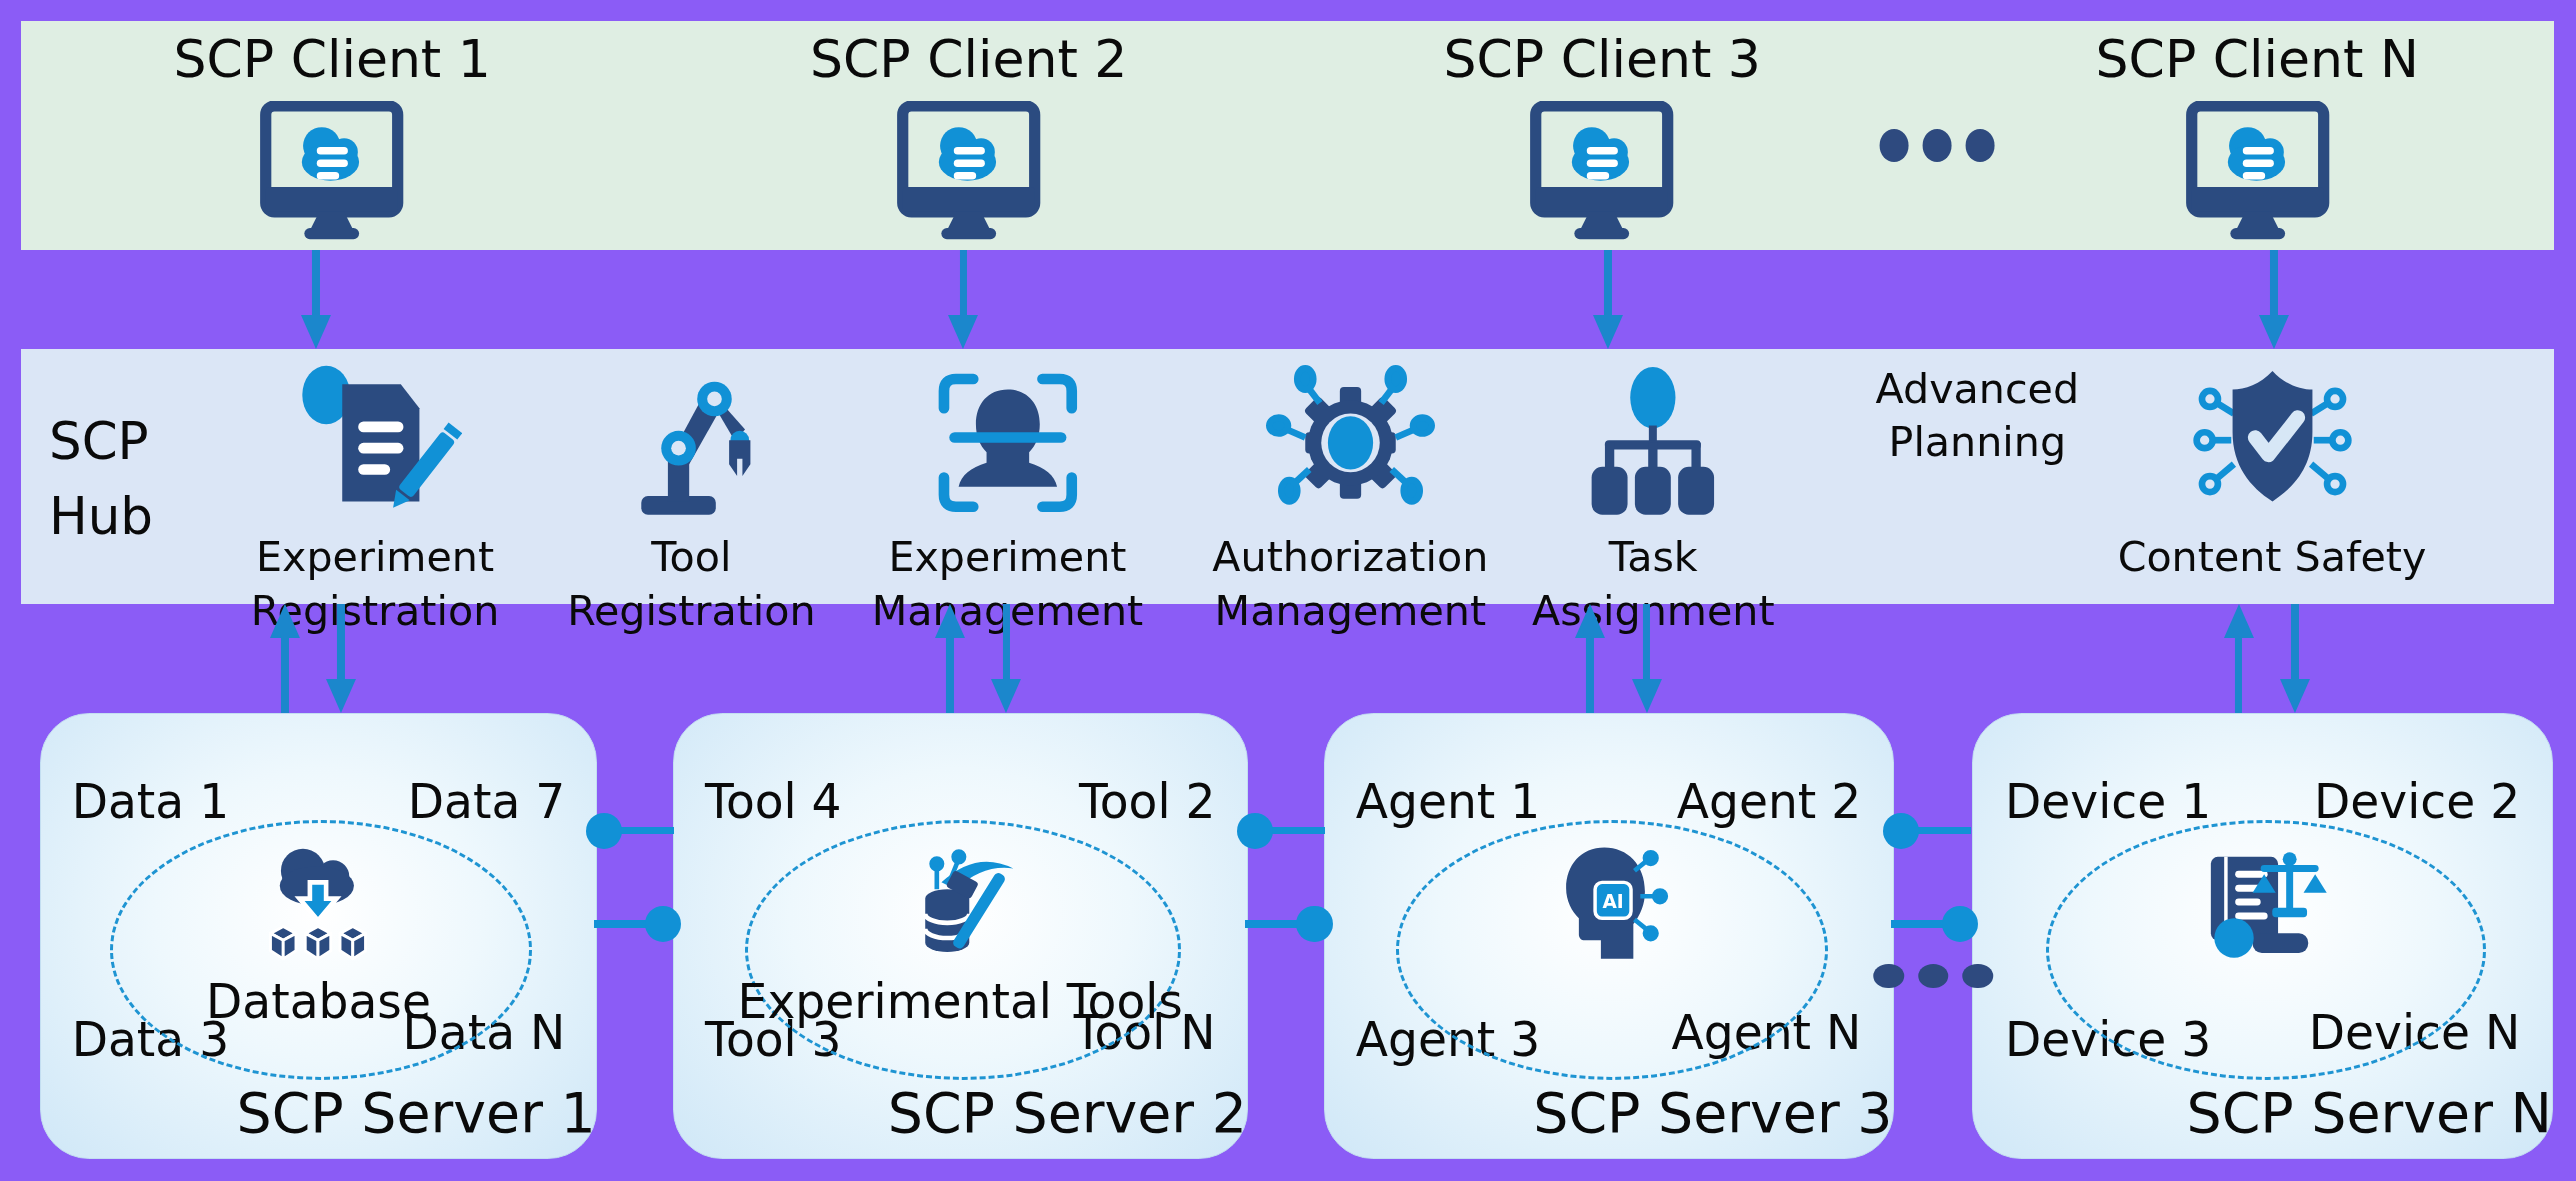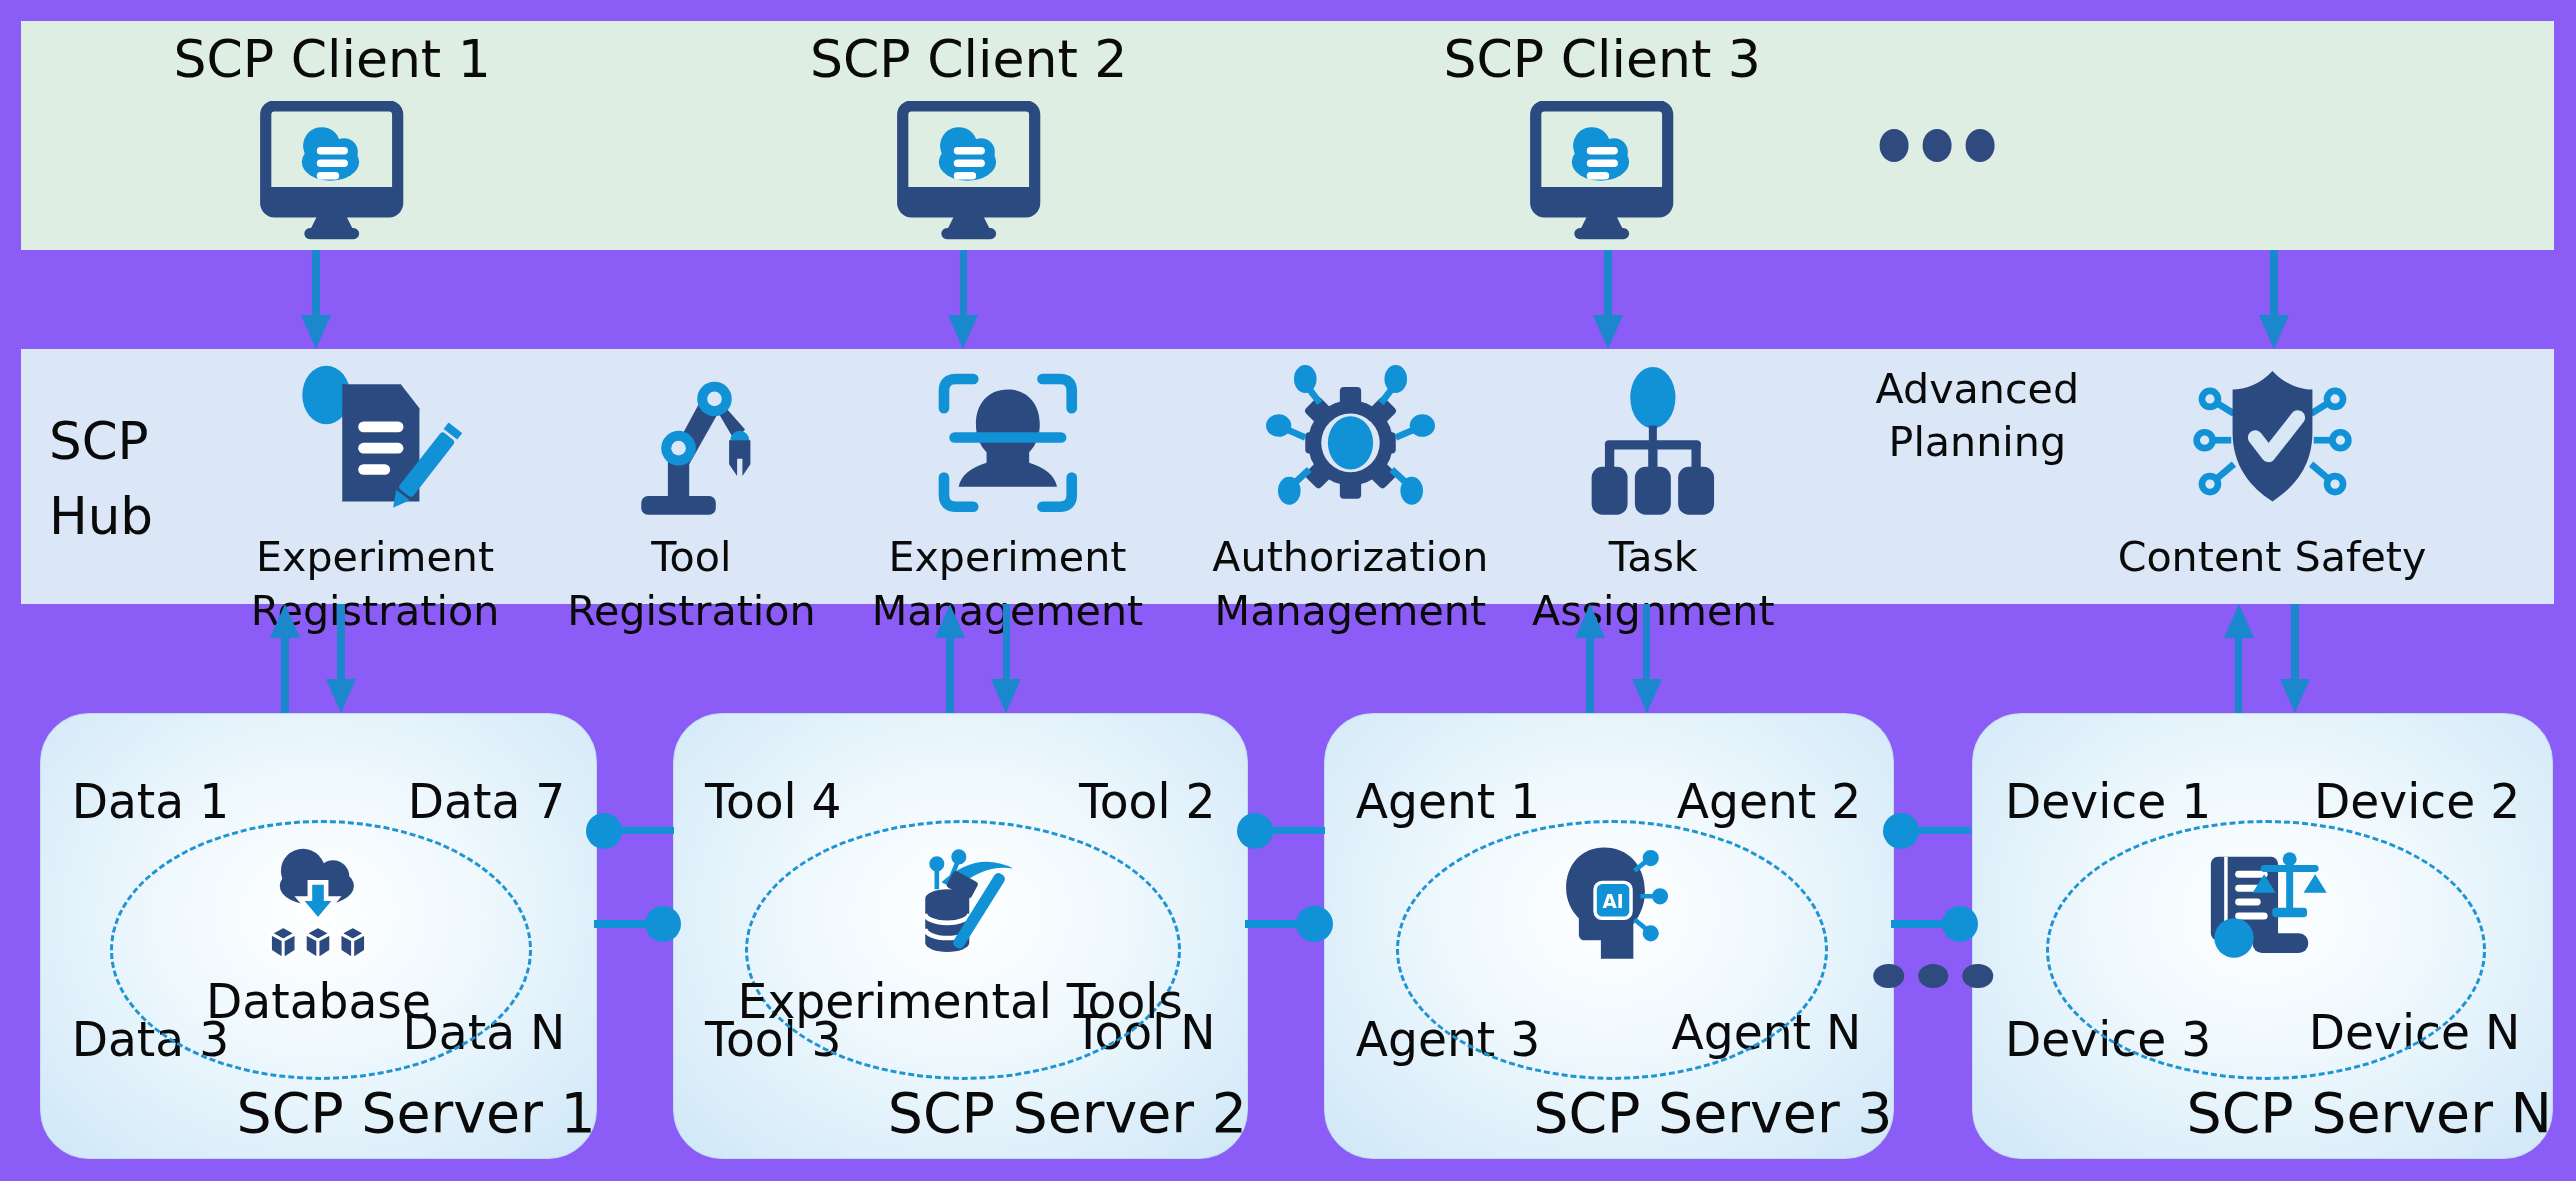--- a/index.html
+++ b/index.html
@@ -124,20 +124,37 @@
           <circle cx="52" cy="36" r="15" fill="#1191d6"></circle>
           <circle cx="70" cy="41" r="11" fill="#1191d6"></circle>
           <ellipse cx="59" cy="49" rx="23" ry="15" fill="#1191d6"></ellipse>
           <rect x="48" y="37" width="25" height="6" rx="3" fill="#fff"></rect>
           <rect x="48" y="47" width="25" height="6" rx="3" fill="#fff"></rect>
           <rect x="48" y="57" width="18" height="6" rx="3" fill="#fff"></rect>
         </svg>
       </span>
     </div>
 
+    <div class="client" style="left:80.27%;">
+      <div class="client-title">SCP Client N</div>
+      <span>
+        <svg viewBox="0 0 120 112" xmlns="http://www.w3.org/2000/svg">
+          <rect x="7" y="4" width="106" height="85" rx="7" fill="none" stroke="#2b4b80" stroke-width="9"></rect>
+          <rect x="7" y="69" width="106" height="20" rx="3" fill="#2b4b80"></rect>
+          <path d="M50 89 h20 l7 14 h-34 z" fill="#2b4b80"></path>
+          <rect x="38" y="102" width="44" height="9" rx="4.5" fill="#2b4b80"></rect>
+          <circle cx="52" cy="36" r="15" fill="#1191d6"></circle>
+          <circle cx="70" cy="41" r="11" fill="#1191d6"></circle>
+          <ellipse cx="59" cy="49" rx="23" ry="15" fill="#1191d6"></ellipse>
+          <rect x="48" y="37" width="25" height="6" rx="3" fill="#fff"></rect>
+          <rect x="48" y="47" width="25" height="6" rx="3" fill="#fff"></rect>
+          <rect x="48" y="57" width="18" height="6" rx="3" fill="#fff"></rect>
+        </svg>
+      </span>
+    </div>
   </div>
 
   <div class="dots" style="left:75.2%;top:10.9%;">
     <div class="dot"></div>
       <div class="dot"></div>
       <div class="dot"></div>
   </div>
 
   <div class="arrow client-arrow" style="left:12.27%;">
       <div class="shaft"></div>

